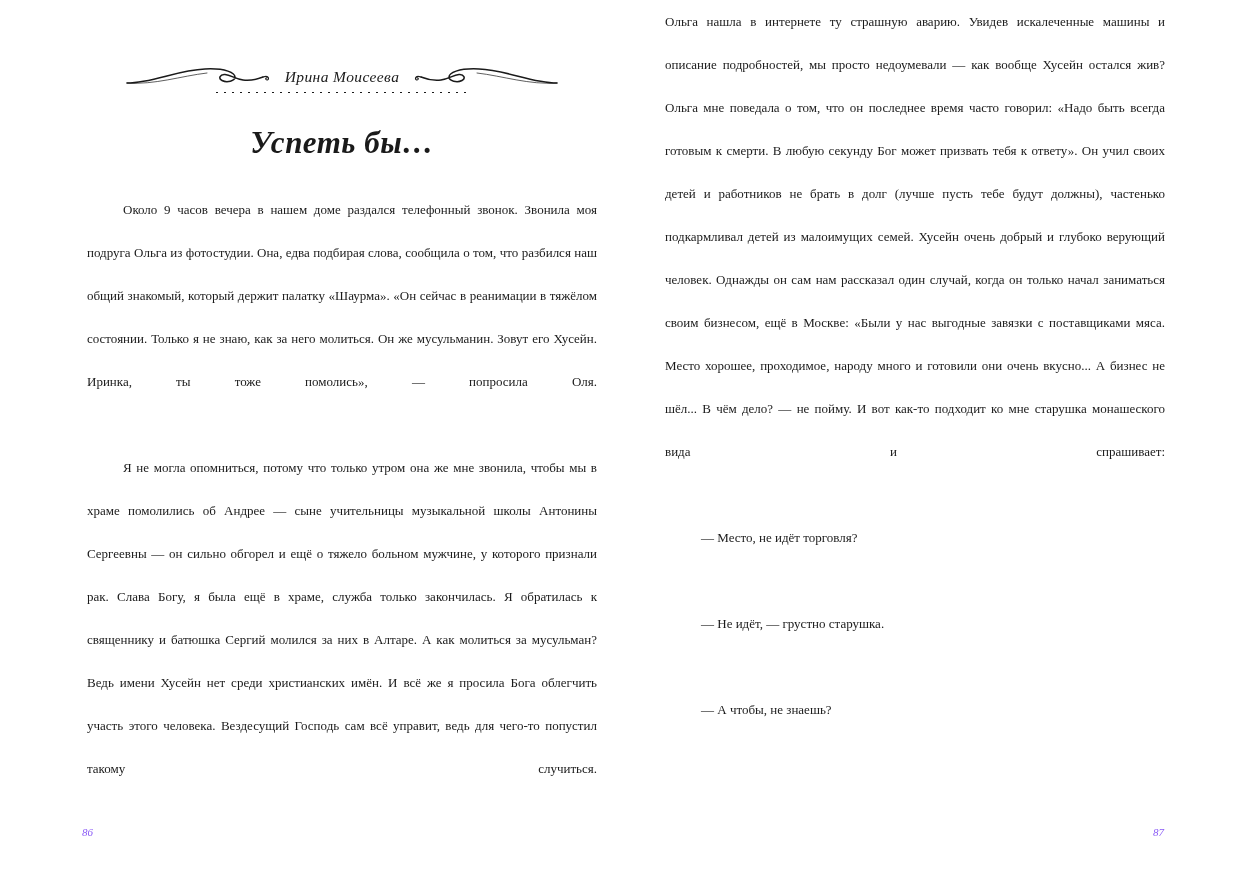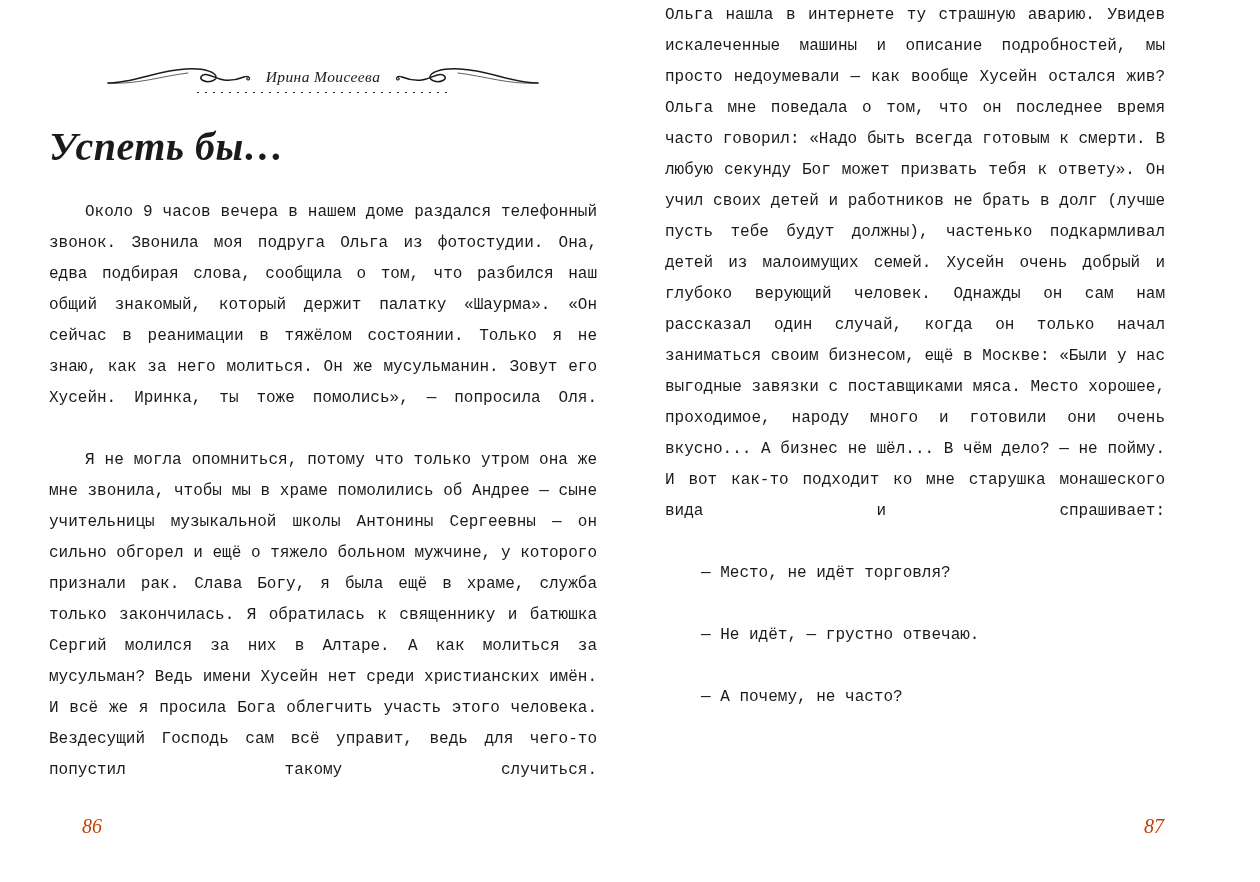--- a/index.html
+++ b/index.html
@@ -24,21 +24,21 @@
     box-sizing: border-box;
   }
 
   .page {
     position: relative;
     width: 630px;
     height: 882px;
     box-sizing: border-box;
   }
 
-  .page-left  { padding: 0 33px 0 49px; }
+  .page-left  { padding: 0 33px 0 87px; }
   .page-right { padding: 0 95px 0 35px; }
 
   
   .runhead {
     position: relative;
     height: 52px;
     margin-top: 62px;
   }
   .runhead-row {
     display: flex;
@@ -68,36 +68,36 @@
     width: 258px;
     height: 5px;
     background-image: radial-gradient(circle, #1a1a1a 0.9px, rgba(0,0,0,0) 1.1px);
     background-size: 8px 5px;
     background-repeat: repeat-x;
     background-position: left center;
   }
 
   
   .chapter-title {
+    text-align: center;
     font-style: italic;
-    font-size: 40px;
+    font-size: 31px;
     line-height: 1;
     margin: 13px 0 0 0;
     letter-spacing: 0.5px;
   }
 
   
   .body-text {
     margin-top: 30px;
-    font-size: 16px;
-    line-height: 31px;
+    font-size: 13px;
+    line-height: 43px;
     text-align: justify;
     text-justify: inter-word;
     hyphens: manual;
-    font-family: Liberation Mono, monospace;
   }
   .page-right .body-text {
     margin-top: 0;
   }
   .body-text p {
     margin: 0;
     text-indent: 36px;
   }
   .body-text p.noindent {
     text-indent: 0;
@@ -112,22 +112,22 @@
     content: "";
     display: inline-block;
     width: 100%;
   }
 
   
   .folio {
     position: absolute;
     bottom: 44px;
     font-style: italic;
-    font-size: 20px;
-    color: #c2410c;
+    font-size: 11px;
+    color: #8b5cf6;
   }
   .folio-left  { left: 82px; }
   .folio-right { right: 96px; }
 </style>
 </head>
 <body>
 
 <div class="spread">
 
   <div class="page page-left">
@@ -167,21 +167,21 @@
 
     <div class="folio folio-left">86</div>
   </div>
 
   <div class="page page-right">
 
 
     <div class="body-text">
       <p class="noindent">Ольга нашла в интернете ту страшную аварию. Увидев искалеченные машины и описание подробно­стей, мы просто недоумевали — как вообще Хусейн остался жив? Ольга мне поведала о том, что он последнее время часто говорил: «Надо быть всегда готовым к смерти. В любую секунду Бог может при­звать тебя к ответу». Он учил своих детей и ра­ботников не брать в долг (лучше пусть тебе будут должны), частенько подкармливал детей из малои­мущих семей. Хусейн очень добрый и глубоко веру­ющий человек. Однажды он сам нам рассказал один случай, когда он только начал заниматься своим бизнесом, ещё в Москве: «Были у нас выгодные за­вязки с поставщиками мяса. Место хорошее, прохо­димое, народу много и готовили они очень вкусно... А бизнес не шёл... В чём дело? — не пойму. И вот как-то подходит ко мне старушка монашеского вида и спрашивает:</p>
       <p class="dialogue">— Место, не идёт торговля?</p>
-      <p class="dialogue">— Не идёт, — грустно отвечаю.</p>
-      <p class="dialogue">— А почему, не часто?</p>
+      <p class="dialogue">— Не идёт, — грустно старушка.</p>
+      <p class="dialogue">— А чтобы, не знаешь?</p>
 
     </div>
 
     <div class="folio folio-right">87</div>
   </div>
 
 </div>
 
 </body></html>

